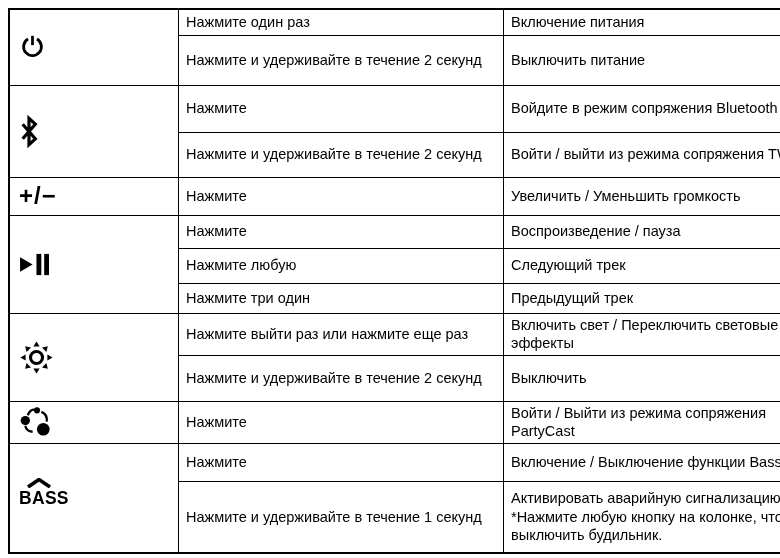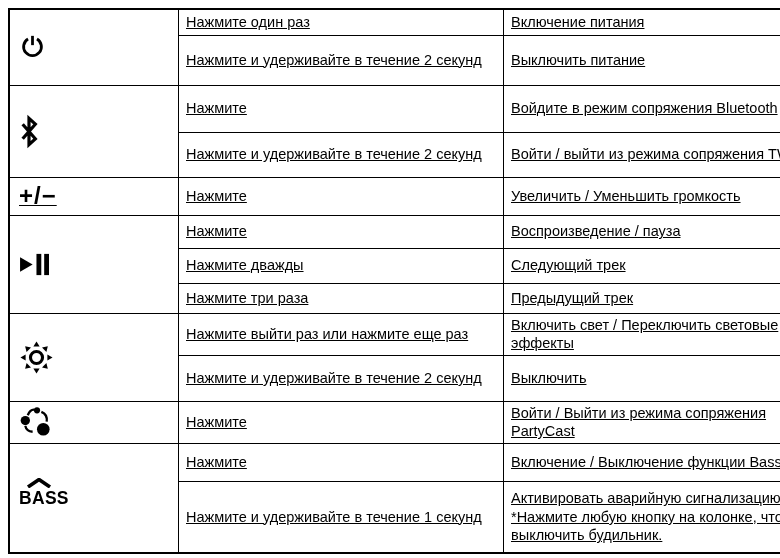--- a/index.html
+++ b/index.html
@@ -1,21 +1,21 @@
 <!DOCTYPE html>
 <html><head>
 <meta charset="utf-8">
 <style>
   html,body{margin:0;padding:0;}
   body{
     width:780px;height:558px;background:#ffffff;
     font-family:"Liberation Sans","DejaVu Sans",sans-serif;
     color:#000;
   }
-  .wrap{padding:8px 4px 0 8px;text-decoration:underline;}
+  .wrap{padding:8px 4px 0 8px;}
   table.controls{
     border-collapse:collapse;
     width:764px;
     table-layout:fixed;
   }
   table.controls, table.controls td{border:1px solid #000;}
   table.controls{border:2px solid #000;}
   td{vertical-align:middle; font-size:14.5px; line-height:1.28;}
   td.icon-cell{width:155px; padding:2px 4px 2px 9px; text-align:left;}
   td.action{width:309px; padding:2px 8px 2px 7px;}
@@ -75,25 +75,25 @@
       <svg class="icon" width="33" height="27" viewBox="0 0 34 28">
         <polygon points="1,6.5 14,14 1,21.5" fill="#000"></polygon>
         <rect x="18" y="3" width="5" height="22" fill="#000"></rect>
         <rect x="26" y="3" width="5" height="22" fill="#000"></rect>
       </svg>
     </td>
     <td class="action">Нажмите</td>
     <td class="result">Воспроизведение / пауза</td>
   </tr>
   <tr style="height:35px">
-    <td class="action">Нажмите дважды</td>
+    <td class="action">Нажмите любую</td>
     <td class="result">Следующий трек</td>
   </tr>
   <tr style="height:30px">
-    <td class="action">Нажмите три раза</td>
+    <td class="action">Нажмите три один</td>
     <td class="result">Предыдущий трек</td>
   </tr>
 
   <tr style="height:40px">
     <td class="icon-cell" rowspan="2">
       <svg class="icon" width="35" height="35" viewBox="0 0 36 36">
         <circle cx="18" cy="18" r="6.2" fill="none" stroke="#000" stroke-width="3.2"></circle>
         <polygon points="18,1.5 14.8,6.8 21.2,6.8" fill="#000"></polygon>
         <polygon points="18,1.5 14.8,6.8 21.2,6.8" fill="#000" transform="rotate(45 18 18)"></polygon>
         <polygon points="18,1.5 14.8,6.8 21.2,6.8" fill="#000" transform="rotate(90 18 18)"></polygon>

